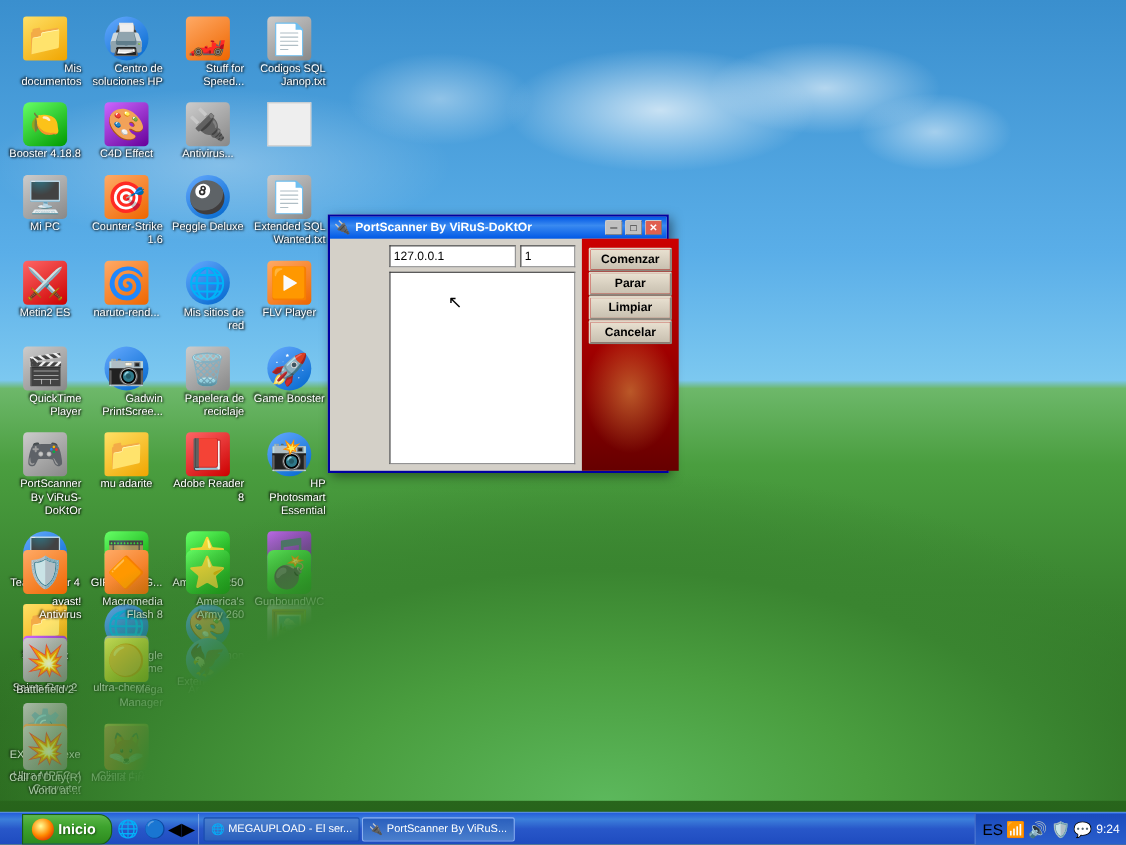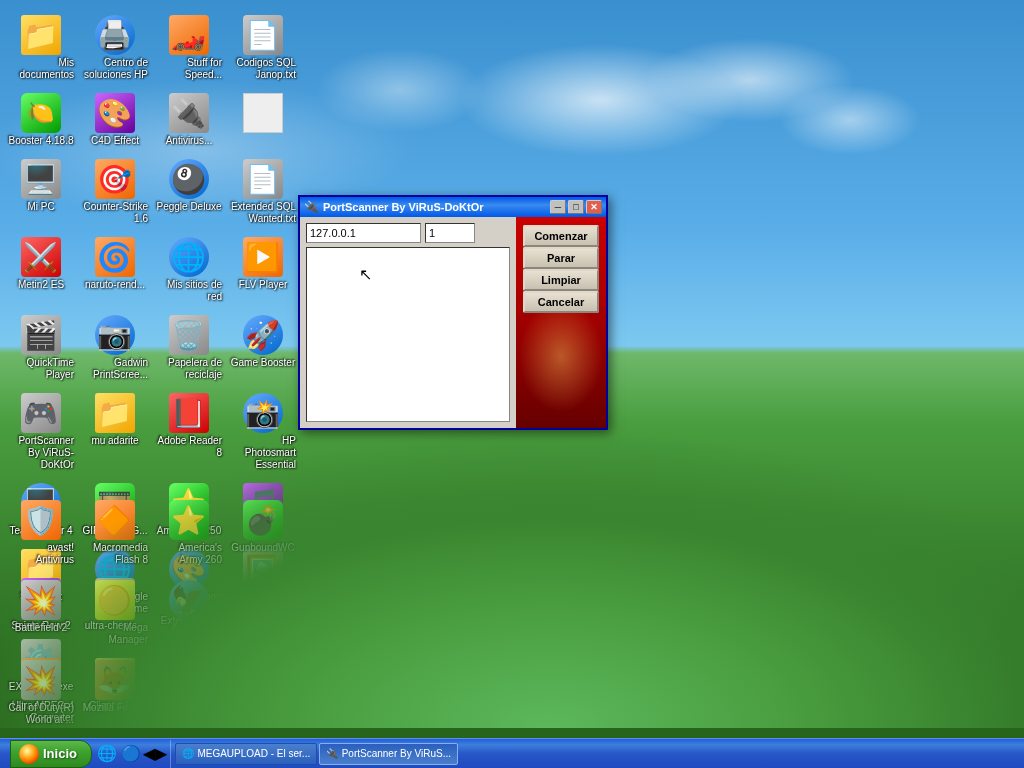--- a/index.html
+++ b/index.html
@@ -121,21 +121,21 @@
       border: 1px solid #1a6010;
       border-radius: 0 12px 12px 0;
       color: white;
       font-weight: bold;
       font-size: 13px;
       padding: 0 14px 0 8px;
       cursor: pointer;
       display: flex;
       align-items: center;
       gap: 4px;
-      margin-left: 10px;
+      margin-left: 20px;
       text-shadow: 1px 1px 2px rgba(0,0,0,0.5);
     }
 
     .start-orb {
       width: 20px;
       height: 20px;
       background: radial-gradient(circle at 40% 35%, #ff9, #f80, #c00);
       border-radius: 50%;
       flex-shrink: 0;
     }
@@ -262,20 +262,21 @@
       border-radius: 2px;
     }
 
     .win-ctrl-min { background: #c0c0c0; color: #000; }
     .win-ctrl-max { background: #c0c0c0; color: #000; }
     .win-ctrl-close { background: #e06050; color: white; }
 
     .win-body {
       display: flex;
       height: calc(100% - 20px);
+      padding-left: 48px;
     }
 
     .win-left {
       flex: 1;
       padding: 6px;
       display: flex;
       flex-direction: column;
       gap: 4px;
     }
 
@@ -630,15 +631,23 @@
       <div class="taskbar-btn">
         <span>🌐</span>
         <span>MEGAUPLOAD - El ser...</span>
       </div>
       <div class="taskbar-btn active">
         <span>🔌</span>
         <span>PortScanner By ViRuS...</span>
       </div>
     </div>
 
+    <div id="system-tray">
+      <span class="tray-icon">ES</span>
+      <span class="tray-icon">📶</span>
+      <span class="tray-icon">🔊</span>
+      <span class="tray-icon">🛡️</span>
+      <span class="tray-icon">💬</span>
+      <div class="clock">9:24</div>
+    </div>
   </div>
 
 </div>
 
 </body></html>

